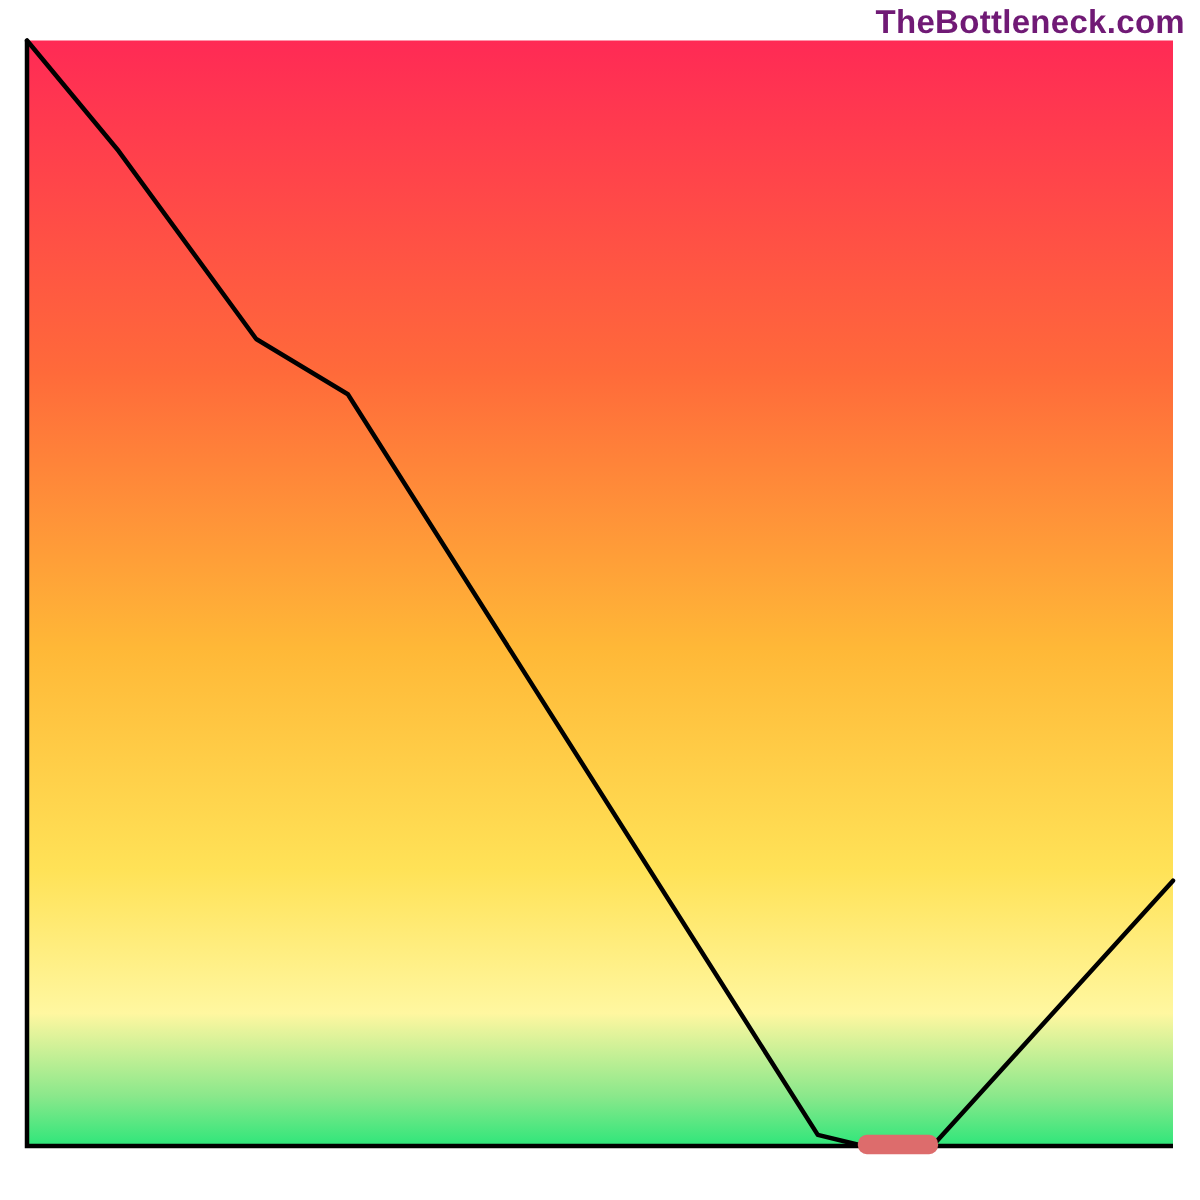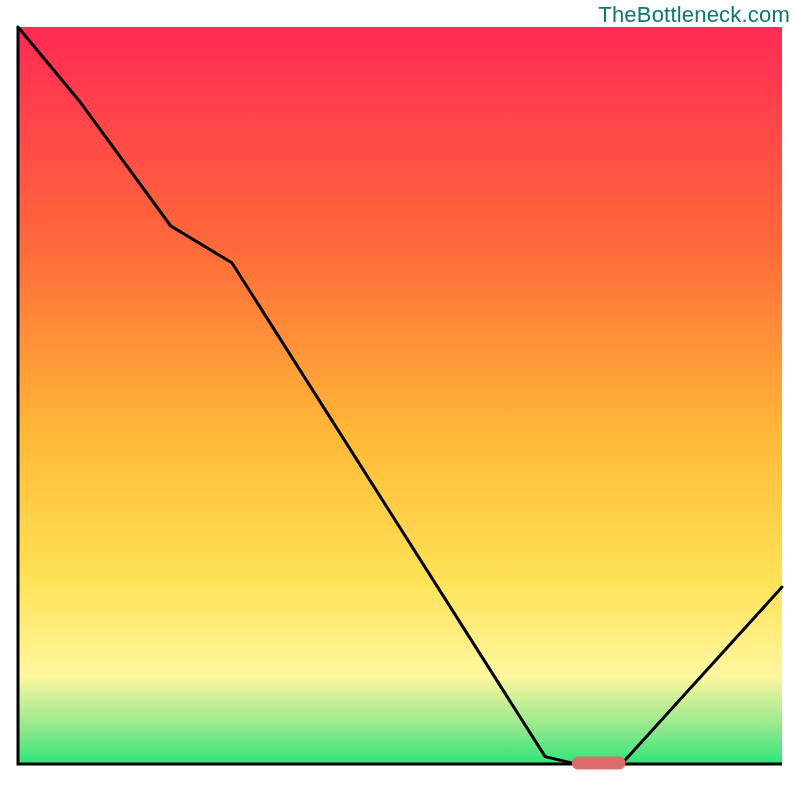--- a/index.html
+++ b/index.html
@@ -14,22 +14,22 @@
     position: relative;
     width: 800px;
     height: 800px;
   }
   .watermark {
     position: absolute;
     top: 2px;
     right: 10px;
     font-family: Arial, Helvetica, sans-serif;
     font-size: 22px;
-    font-weight: 400;
-    color: #0f766e;
+    font-weight: 700;
+    color: #701a75;
     letter-spacing: 0.2px;
   }
   svg.plot {
     position: absolute;
     left: 0;
     top: 0;
   }
 </style>
 </head>
 <body>

